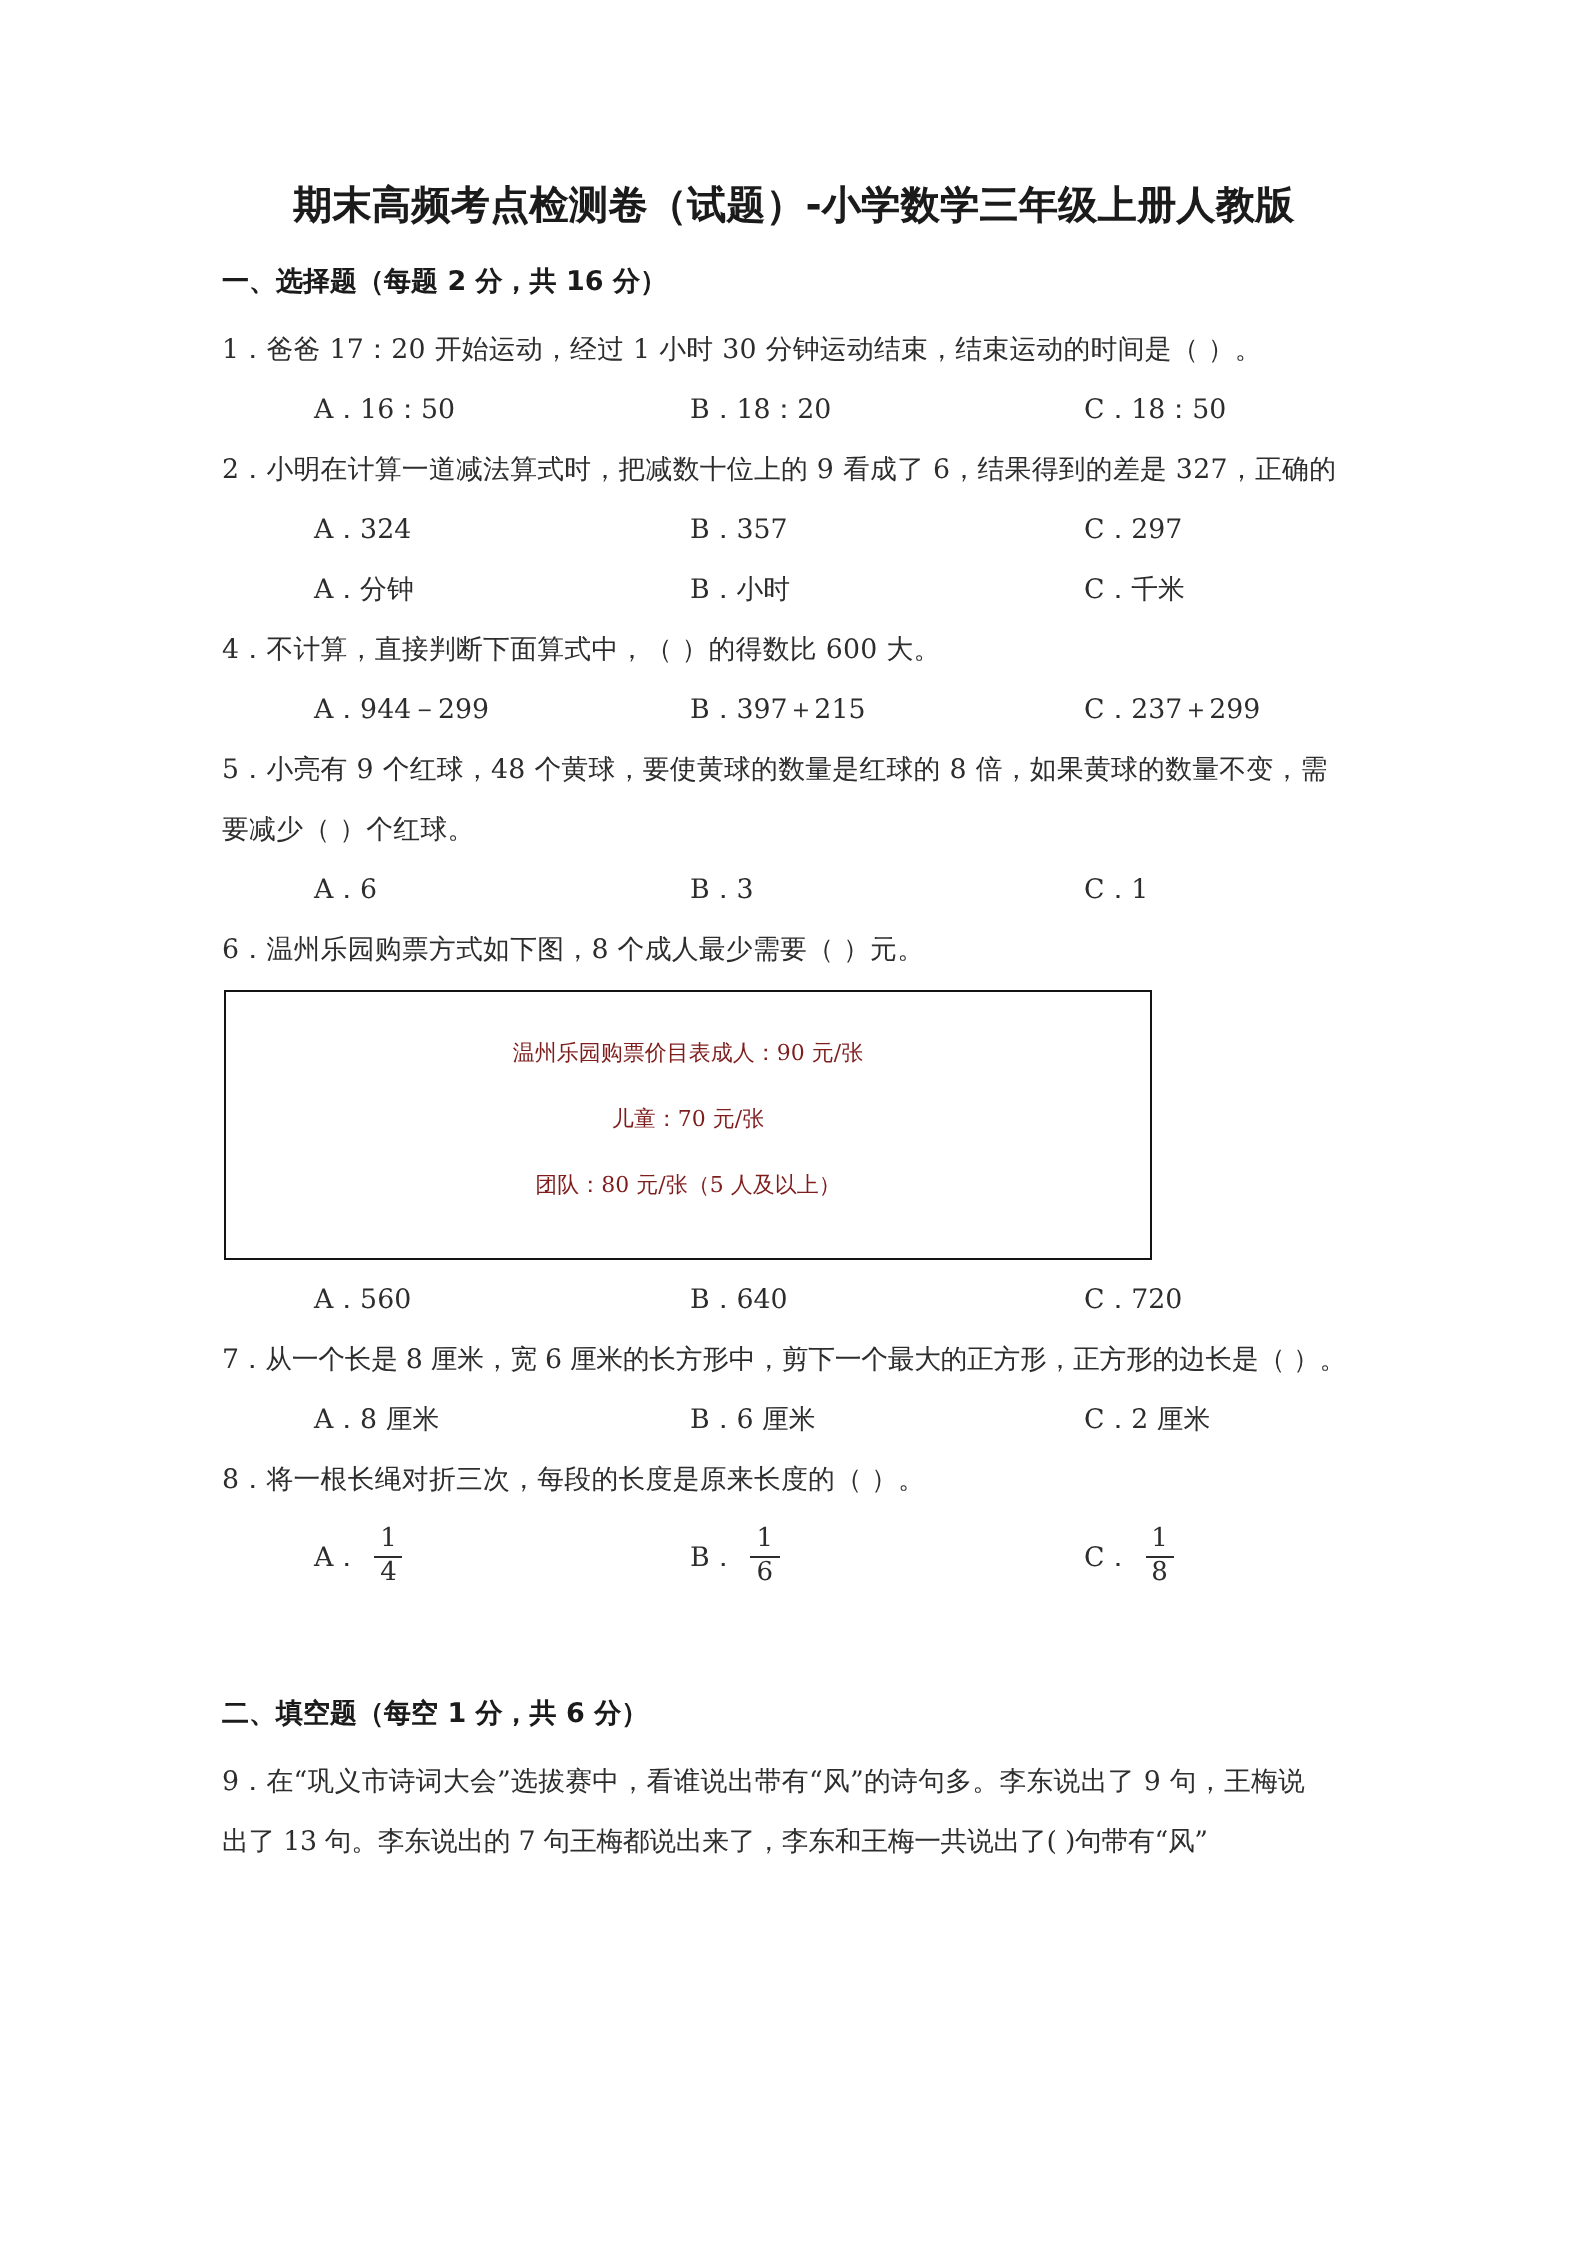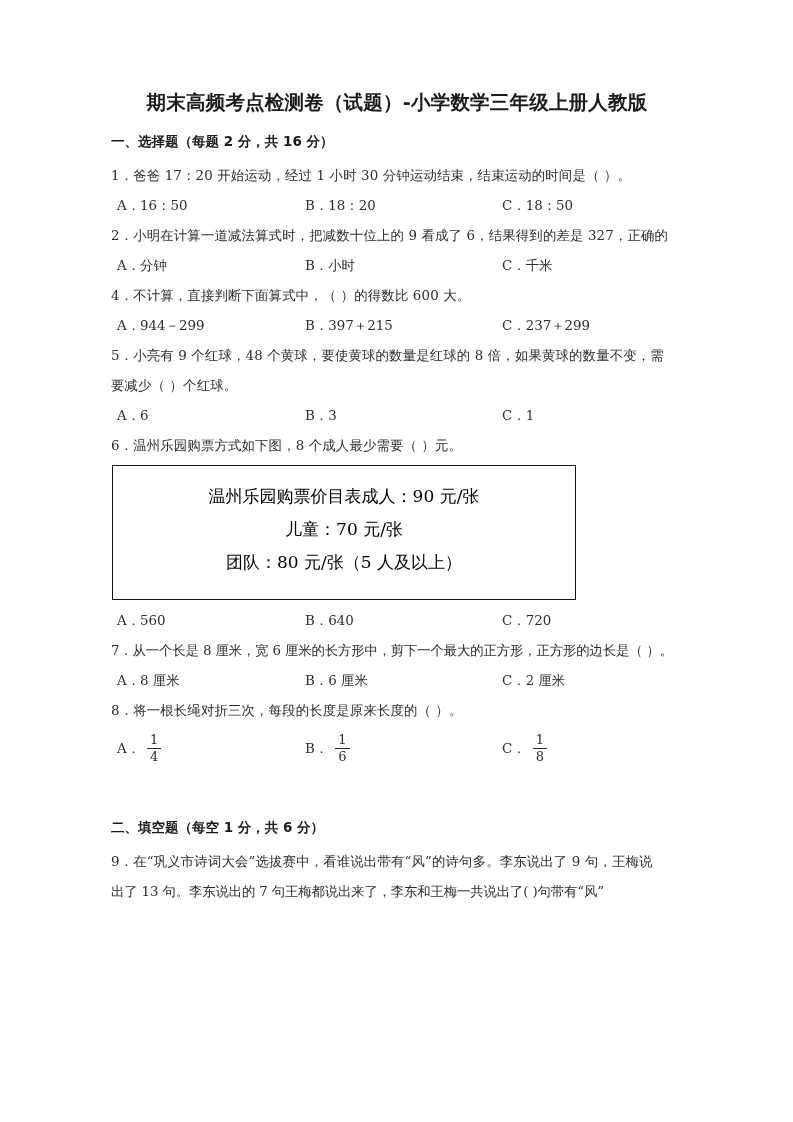--- a/index.html
+++ b/index.html
@@ -72,20 +72,21 @@
     height: 29px;
     margin: 0 0 1px 0;
     font-size: 13.4px;
     line-height: 29px;
     color: #2d2d2d;
   }
   .opt {
     position: absolute;
     top: 0;
     white-space: nowrap;
+    margin-left: 40px;
   }
   .opt.a { left: 6px; }
   .opt.b { left: 194px; }
   .opt.c { left: 391px; }
 
   
   .opt-row.frac {
     height: 46px;
     line-height: 46px;
     margin-bottom: 2px;
@@ -120,23 +121,23 @@
     box-sizing: border-box;
     margin: 5px 0 6px 1px;
     width: 464px;
     height: 135px;
     border: 1.3px solid #141414;
     padding: 14px 10px 0 10px;
     background: #fff;
   }
   .price-line {
     text-align: center;
-    font-size: 17px;
+    font-size: 11px;
     line-height: 33px;
-    color: #000000;
+    color: #7f1d1d;
     white-space: nowrap;
   }
 
   .spacer-lg { height: 42px; }
 </style>
 </head>
 <body>
 
 <div class="page">
   <div class="content">
@@ -146,20 +147,25 @@
     <div class="section-head">一、选择题（每题 2 分，共 16 分）</div>
 
     <p class="q-stem">1．爸爸 17：20 开始运动，经过 1 小时 30 分钟运动结束，结束运动的时间是（    ）。</p>
     <div class="opt-row">
       <span class="opt a">A．16：50</span>
       <span class="opt b">B．18：20</span>
       <span class="opt c">C．18：50</span>
     </div>
 
     <p class="q-stem">2．小明在计算一道减法算式时，把减数十位上的 9 看成了 6，结果得到的差是 327，正确的</p>
+    <div class="opt-row">
+      <span class="opt a">A．324</span>
+      <span class="opt b">B．357</span>
+      <span class="opt c">C．297</span>
+    </div>
 
     <div class="opt-row">
       <span class="opt a">A．分钟</span>
       <span class="opt b">B．小时</span>
       <span class="opt c">C．千米</span>
     </div>
 
     <p class="q-stem">4．不计算，直接判断下面算式中，（    ）的得数比 600 大。</p>
     <div class="opt-row">
       <span class="opt a">A．944－299</span>

